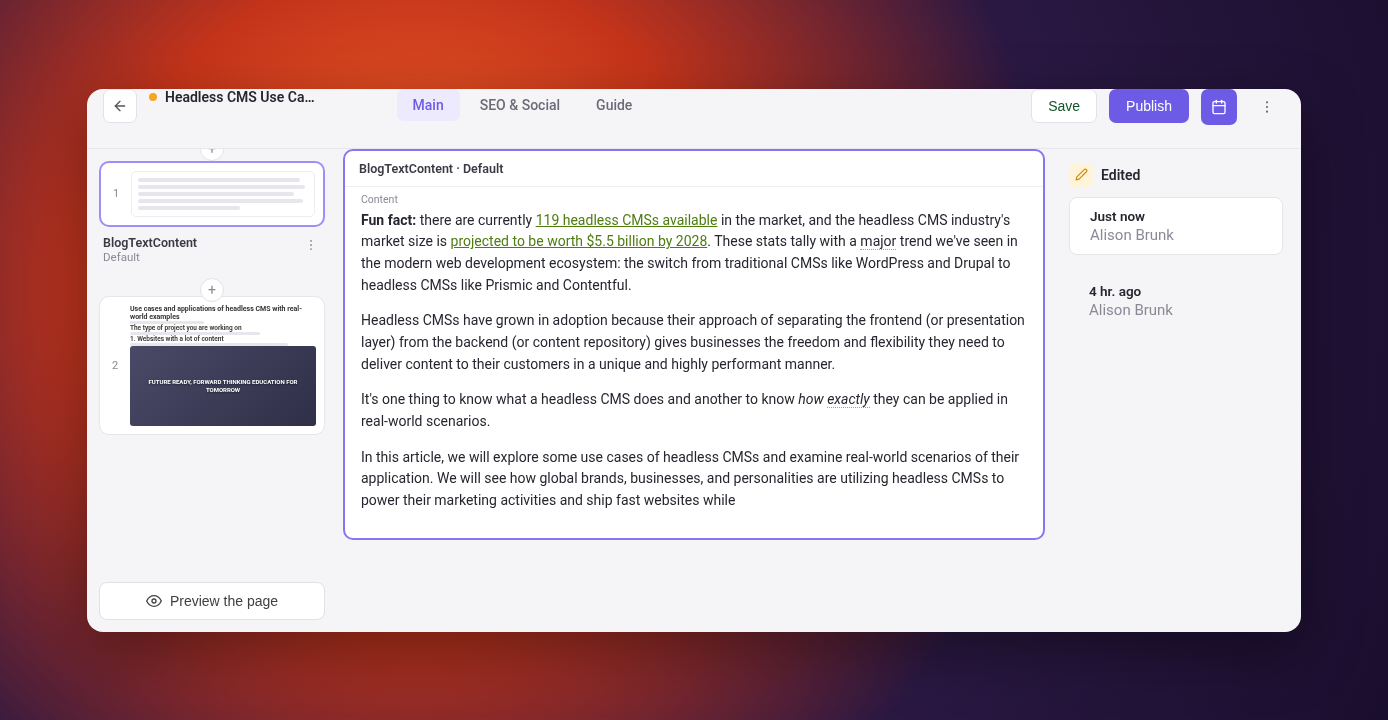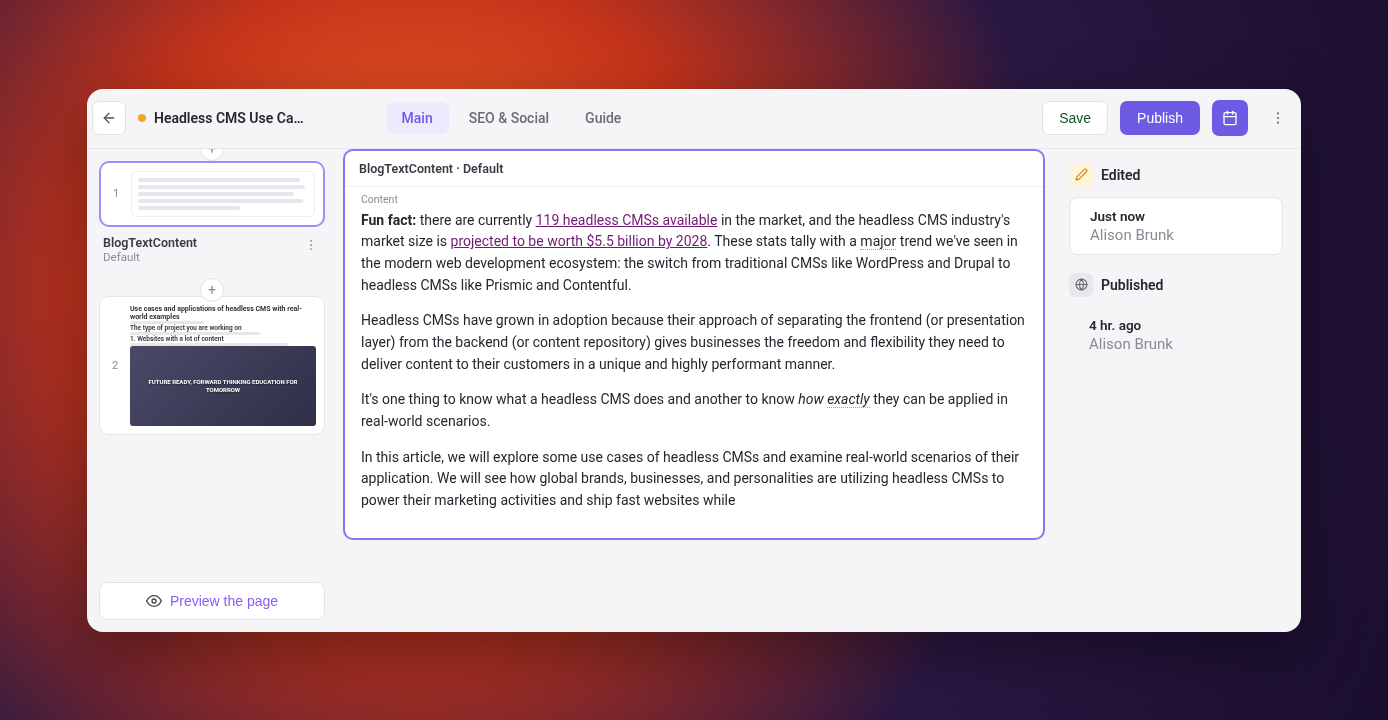--- a/index.html
+++ b/index.html
@@ -19,22 +19,22 @@
     background: #f5f5f7;
     border-radius: 16px;
     box-shadow: 0 20px 60px rgba(0,0,0,0.4);
     display: flex;
     flex-direction: column;
     overflow: hidden;
   }
   .topbar {
     height: 60px;
     display: flex;
-    align-items: center;
-    padding: 0 5px;
+    align-items: flex-start;
+    padding: 0 16px;
     gap: 12px;
     border-bottom: 1px solid #e8e8ec;
   }
   .back-btn {
     width: 34px; height: 34px;
     border-radius: 7px;
     background: #fff;
     border: 1px solid #e2e2e6;
     display:flex;align-items:center;justify-content:center;
     cursor:pointer;
@@ -58,34 +58,34 @@
   .slice-num { width:14px; display:flex;align-items:center;justify-content:center;font-size:11px;color:#8a8a96; }
   .slice-preview { flex:1; border:1px solid #ececf1; border-radius:5px; padding:6px; display:flex;flex-direction:column;gap:3px; }
   .pline { height:4px; background:#e6e6ec; border-radius:2px; }
   .slice-meta { margin-top:8px; display:flex; justify-content:space-between; align-items:flex-start; padding:0 4px; }
   .slice-name { font-size:12.5px; font-weight:600; color:#3a3a44; }
   .slice-variant { font-size:11.5px; color:#8a8a96; }
   .slice-card2 { border:1px solid #e5e5ea; border-radius:10px; background:#fff; padding:8px; display:flex; gap:8px; margin-top:18px; }
   .slice-preview2 { flex:1; display:flex;flex-direction:column;font-size:7px; color:#333; }
   .img-block { width:100%; height:80px; background:linear-gradient(135deg,#4a4a68,#2f2f48); border-radius:3px; position:relative; overflow:hidden; display:flex;align-items:center;justify-content:center; }
   .img-caption { color:#fff; font-size:6px; font-weight:700; text-align:center; padding:0 8px; line-height:1.2; text-shadow:0 1px 2px rgba(0,0,0,0.5); }
-  .preview-btn { margin-top:auto; width:100%; padding:10px; border-radius:8px; background:#fff; border:1px solid #e2e2e6; display:flex;align-items:center;justify-content:center;gap:8px;font-size:14px;font-weight:500;color:#8b5cf6;cursor:pointer; }
+  .preview-btn { margin-top:auto; width:100%; padding:10px; border-radius:8px; background:#fff; border:1px solid #e2e2e6; display:flex;align-items:center;justify-content:center;gap:8px;font-size:14px;font-weight:500;color:#404040;cursor:pointer; }
   .center-panel { flex:1; overflow-y:auto; padding:0 6px 12px; }
   .meta-card { background:#fff; border:1px solid #e5e5ea; border-radius:10px; margin-bottom:10px; padding-bottom:8px; }
   .field { padding:6px 16px 2px; }
   .field-label { font-size:10.5px; color:#8a8a96; }
   .field-value { font-size:14px; color:#262630; display:flex; align-items:center; gap:6px; padding-top:3px; }
   .field-placeholder { font-size:14px; color:#a8a8b3; padding-top:3px; }
   .content-block { background:#fff; border:2px solid #8b74ef; border-radius:10px; }
   .content-header { padding:10px 14px; font-size:12.5px; font-weight:600; color:#3a3a44; border-bottom:1px solid #efeff3; }
   .content-body { padding:6px 16px 12px; }
   .body-label { font-size:10.5px; color:#8a8a96; margin-bottom:4px; }
   .body-text { font-size:14px; color:#262630; line-height:1.55; }
   .body-text p { margin-bottom:14px; }
-  .body-text a { color:#701a75; text-decoration:underline; }
+  .body-text a { color:#4d7c0f; text-decoration:underline; }
   .underline-dotted { border-bottom:1.5px dotted #a18df7; text-decoration:none; color:inherit; }
   .right-panel { width:250px; padding:14px 18px; overflow-y:auto; }
   .status-row { display:flex;align-items:center;gap:8px; margin-bottom:10px; }
   .status-icon { width:24px;height:24px;border-radius:6px;display:flex;align-items:center;justify-content:center; }
   .status-icon.edited { background:#fff3d9; }
   .status-icon.published { background:#e8e8ec; }
   .status-label { font-size:14px; font-weight:600; color:#262630; }
   .history-card { background:#fff; border:1px solid #e5e5ea; border-radius:8px; padding:10px 20px; margin-bottom:18px; }
   .history-card.plain { background:transparent; border:none; }
   .history-time { font-size:13.5px; font-weight:600; color:#262630; }
@@ -222,30 +222,20 @@
               <path d="M17 3a2.8 2.8 0 0 1 4 4L7.5 20.5 2 22l1.5-5.5L17 3z"></path>
             </svg>
         </div>
         <div class="status-label">Edited</div>
       </div>
       <div class="history-card">
         <div class="history-time">Just now</div>
         <div class="history-author">Alison Brunk</div>
       </div>
 
-      <div class="status-row">
-        <div class="status-icon published">
-          <svg width="13" height="13" viewBox="0 0 24 24" fill="none" stroke="#666" stroke-width="2" stroke-linecap="round" stroke-linejoin="round">
-              <circle cx="12" cy="12" r="10"></circle>
-              <line x1="2" y1="12" x2="22" y2="12"></line>
-              <path d="M12 2a15 15 0 0 1 0 20a15 15 0 0 1 0-20z"></path>
-            </svg>
-        </div>
-        <div class="status-label">Published</div>
-      </div>
       <div class="history-card plain">
         <div class="history-time">4 hr. ago</div>
         <div class="history-author">Alison Brunk</div>
       </div>
     </div>
 
   </div>
 </div>
 
 </body></html>

